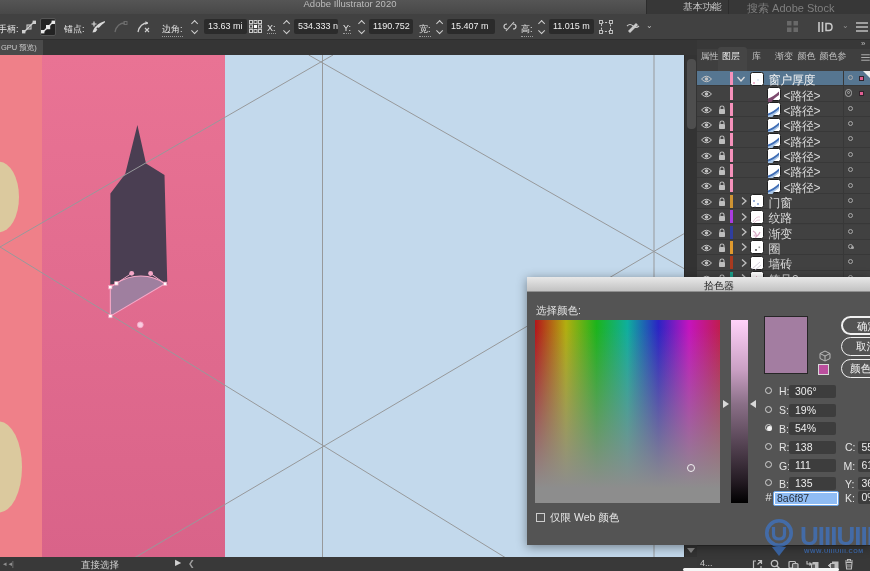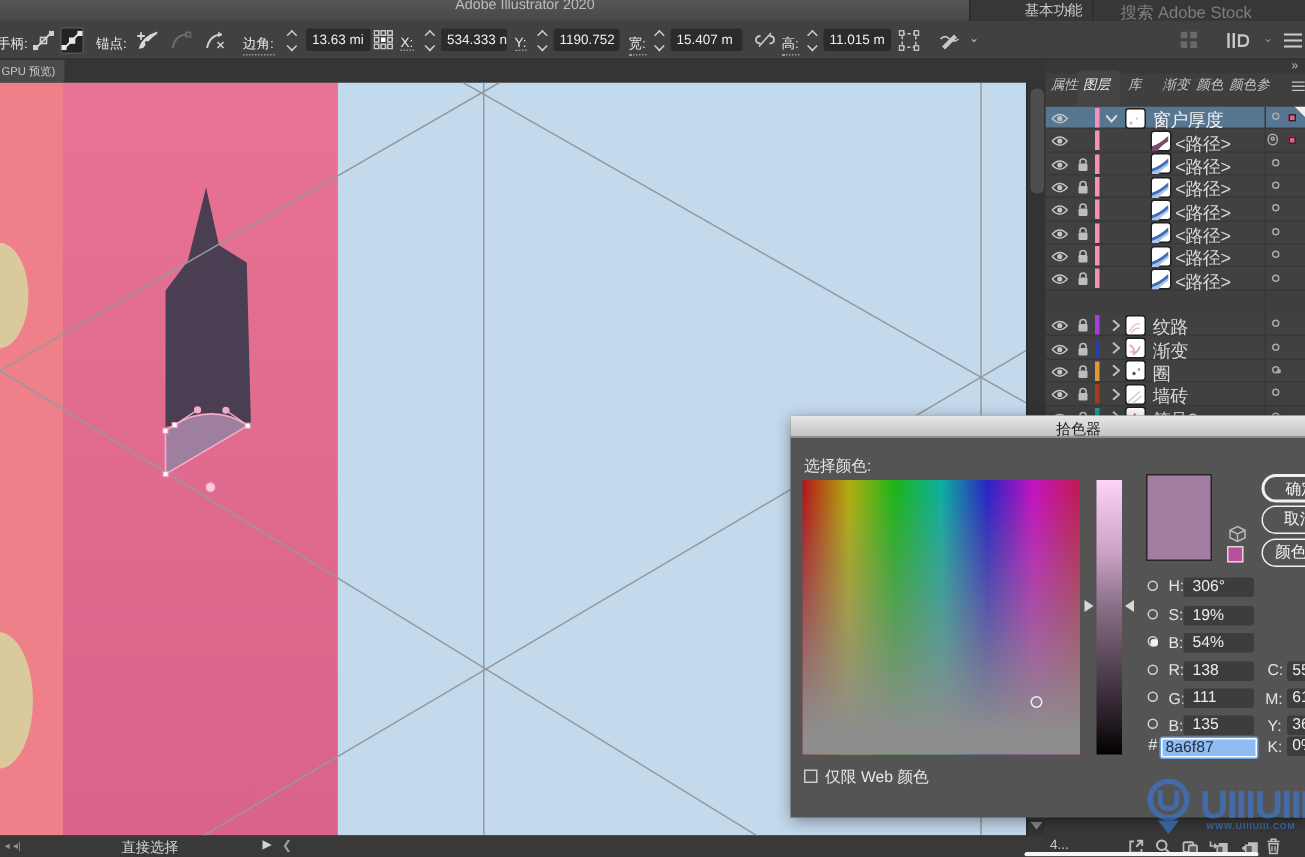--- a/index.html
+++ b/index.html
@@ -30,21 +30,21 @@
   #tabbar { left:0; top:40px; width:870px; height:15px; background:#353535; }
   #doctab { position:absolute; left:0; top:0; width:43px; height:15px; background:#4a4a4a; color:#c9c9c9; font-size:7.5px; line-height:15px; padding-left:1px; }
 
   
   #canvas { left:0; top:55px; width:684px; height:502px; }
   #vscroll { left:684px; top:55px; width:13px; height:502px; background:#333333; border-left:1px solid #2a2a2a; }
   #vthumb { position:absolute; left:2px; top:4px; width:9px; height:70px; background:#4e4e4e; border-radius:4px; }
 
   
   #panel { left:697px; top:40px; width:173px; height:517px; background:#3f3f3f; }
-  .ptab { position:absolute; top:9.5px; font-size:9px; color:#c2c2c2;font-style:italic; }
+  .ptab { position:absolute; top:9.5px; font-size:9px; color:#c2c2c2; }
   #prows { position:absolute; left:0; top:31px; width:173px; height:247px; overflow:hidden; }
   .prow { position:absolute; left:0; width:173px; height:15.35px; background:#414141; border-bottom:1px solid #383838; }
   .prow .lname { position:absolute; top:1.2px; font-size:12px; color:#dcdcdc; letter-spacing:-0.3px; }
   .colbar { position:absolute; left:33px; top:1px; width:3px; height:13px; }
   .thumb { position:absolute; top:0.5px; width:14px; height:14px; background:#fff; border:1.5px solid #1f1f1f; border-radius:2.5px; }
   .tcirc { position:absolute; left:151.4px; top:4.1px; width:5px; height:5px; border:1.1px solid #a9a9a9; border-radius:50%; }
   .selsq { position:absolute; left:161.8px; top:4.5px; width:5.5px; height:5.5px; background:#e05f92; border:1px solid #30242b; }
   #pfooter { left:697px; top:545px; width:173px; height:26px; background:#383838; border-top:1px solid #2d2d2d; }
 
   
@@ -388,20 +388,41 @@
             <rect x="1" y="4" width="6" height="5" rx="0.8" fill="#bdbdbd"></rect>
           </svg>
           <div class="colbar" style="background:#f591bb"></div>
           <div class="thumb" style="left:69.5px"><svg width="11" height="11" viewBox="0 0 11 11">
               <path d="M0 11 L0 7.5 Q5 6 11 0.5 L11 4 Q5 8 3.5 11 Z" fill="#3f6db5"></path>
               <path d="M0 11 L0 9.5 Q5 8 11 3 L11 5 Q5 9 4.5 11 Z" fill="#a8c4e4"></path>
             </svg></div>
           <span class="lname" style="left:86.5px;color:#d8d8d8">&lt;路径&gt;</span>
           <div class="tcirc"></div>
         </div>
+      <div class="prow" style="top:122.80px;">
+          <svg class="abs" style="left:4px;top:4px" width="11" height="8" viewBox="0 0 11 8">
+            <path d="M0.5 4 Q5.5 -1.5 10.5 4 Q5.5 9.5 0.5 4 Z" fill="none" stroke="#c4c4c4" stroke-width="1"></path>
+            <circle cx="5.5" cy="4" r="1.7" fill="#c4c4c4"></circle>
+          </svg>
+          <svg class="abs" style="left:21px;top:3px" width="8" height="10" viewBox="0 0 8 10">
+            <path d="M2 4 V2.8 Q2 1 4 1 Q6 1 6 2.8 V4" fill="none" stroke="#bdbdbd" stroke-width="1.1"></path>
+            <rect x="1" y="4" width="6" height="5" rx="0.8" fill="#bdbdbd"></rect>
+          </svg>
+          <div class="colbar" style="background:#cf9433"></div>
+          <svg class="abs" style="left:43.5px;top:3.5px" width="6" height="8" viewBox="0 0 6 8">
+            <path d="M1 0.5 L5 4 L1 7.5" fill="none" stroke="#c0c0c0" stroke-width="1.3"></path>
+          </svg>
+          <div class="thumb" style="left:53px"><svg width="11" height="11" viewBox="0 0 11 11">
+              <circle cx="3" cy="3" r="0.9" fill="#7090c8"></circle>
+              <circle cx="7" cy="6" r="0.9" fill="#7090c8"></circle>
+              <circle cx="4" cy="8.5" r="0.8" fill="#b0b8d8"></circle>
+            </svg></div>
+          <span class="lname" style="left:71.5px;color:#d8d8d8">门窗</span>
+          <div class="tcirc"></div>
+        </div>
       <div class="prow" style="top:138.15px;">
           <svg class="abs" style="left:4px;top:4px" width="11" height="8" viewBox="0 0 11 8">
             <path d="M0.5 4 Q5.5 -1.5 10.5 4 Q5.5 9.5 0.5 4 Z" fill="none" stroke="#c4c4c4" stroke-width="1"></path>
             <circle cx="5.5" cy="4" r="1.7" fill="#c4c4c4"></circle>
           </svg>
           <svg class="abs" style="left:21px;top:3px" width="8" height="10" viewBox="0 0 8 10">
             <path d="M2 4 V2.8 Q2 1 4 1 Q6 1 6 2.8 V4" fill="none" stroke="#bdbdbd" stroke-width="1.1"></path>
             <rect x="1" y="4" width="6" height="5" rx="0.8" fill="#bdbdbd"></rect>
           </svg>
           <div class="colbar" style="background:#a93ce0"></div>

